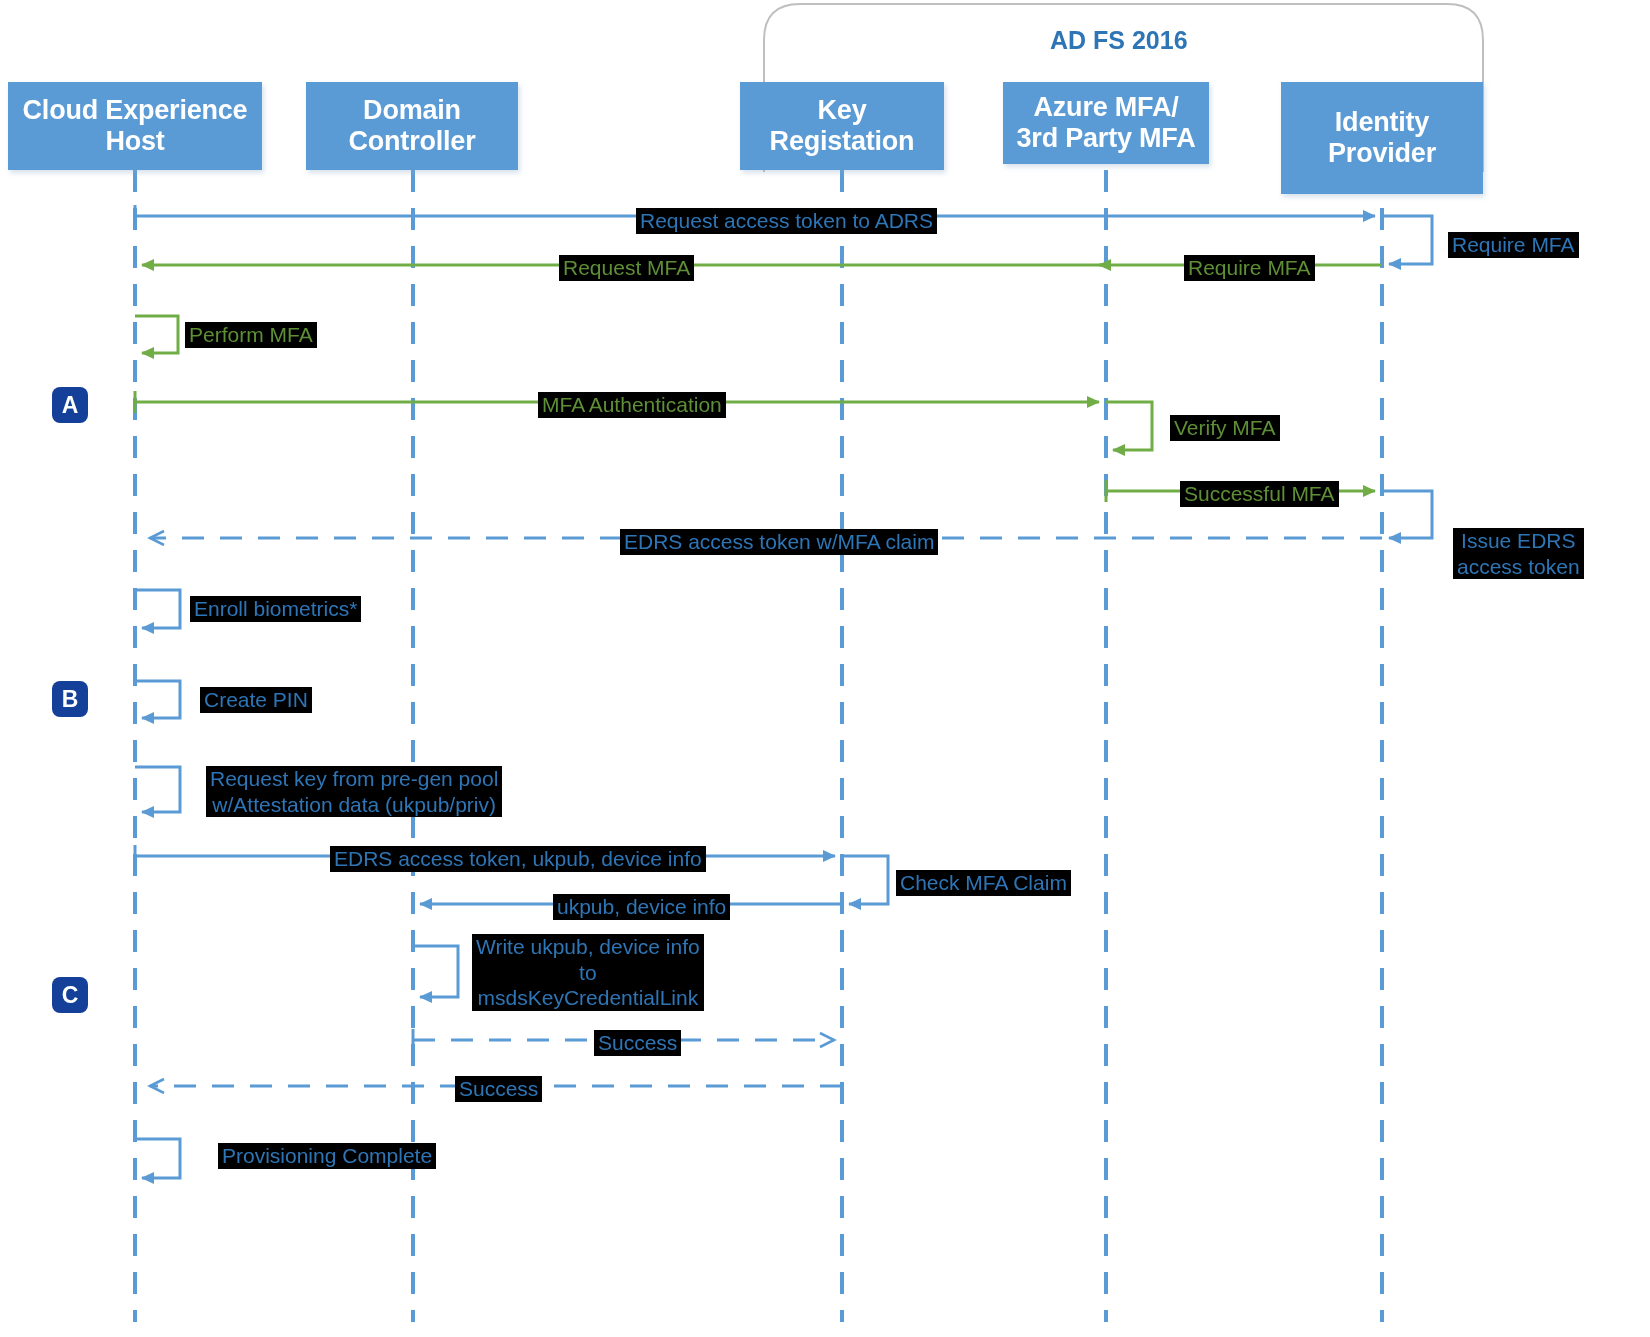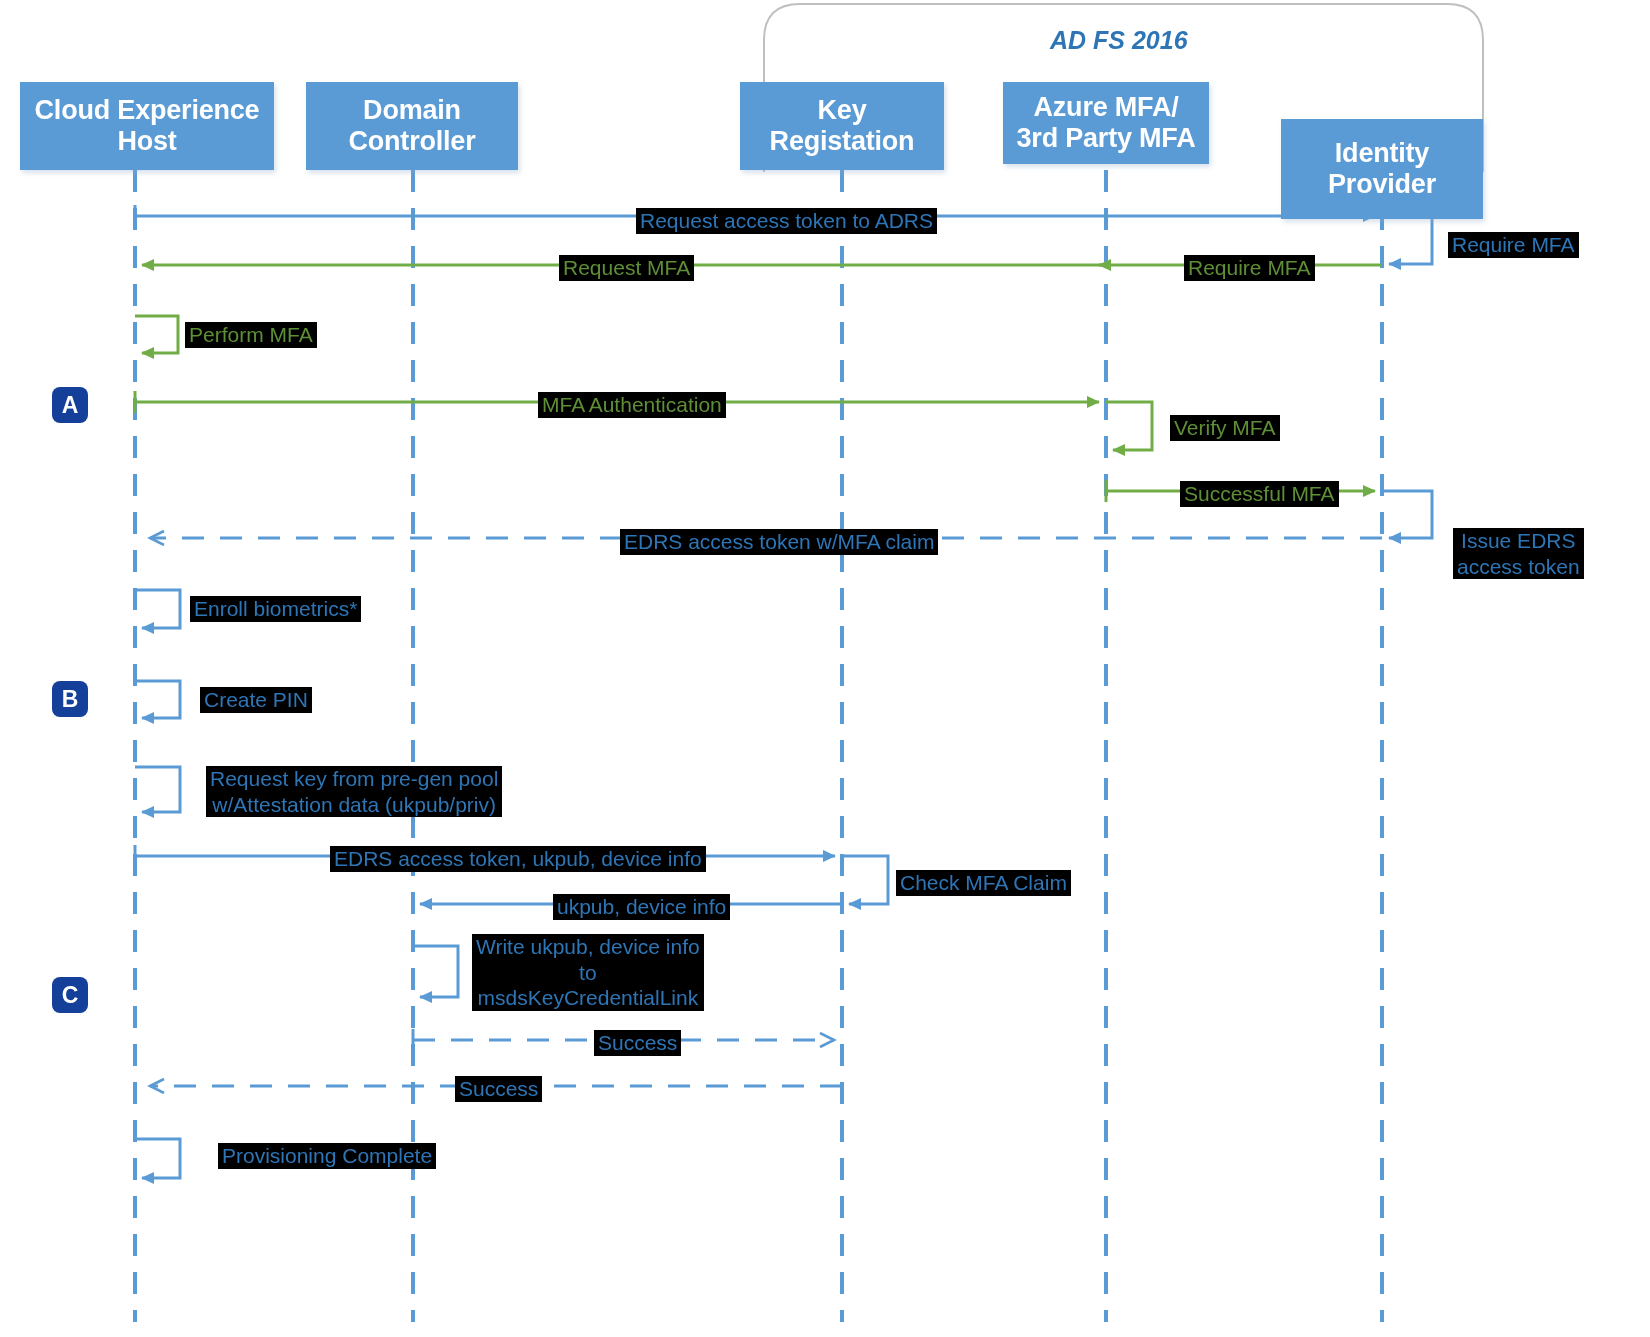--- a/index.html
+++ b/index.html
@@ -104,21 +104,21 @@
     <path d="M413,946 L458,946 L458,997 L420,997" fill="none" stroke="#5B9BD5" stroke-width="3" marker-end="url(#arrB)"></path>
 
     <line x1="413" y1="1040" x2="834" y2="1040" stroke="#5B9BD5" stroke-width="3" stroke-dasharray="22 16" marker-end="url(#openB)"></line>
     <path d="M413,1029 L413,1051" stroke="#5B9BD5" stroke-width="3"></path>
 
     <line x1="842" y1="1086" x2="150" y2="1086" stroke="#5B9BD5" stroke-width="3" stroke-dasharray="22 16" marker-end="url(#openB)"></line>
 
     <path d="M135,1139 L180,1139 L180,1178 L142,1178" fill="none" stroke="#5B9BD5" stroke-width="3" marker-end="url(#arrB)"></path>
   </svg>
 
-  <div class="actor-box" style="left:20px;top:82px;width:254px;height:88px;">
+  <div class="actor-box" style="left:8px;top:82px;width:254px;height:88px;">
     <div>
       <span>Cloud Experience</span>
       <span>Host</span>
     </div>
   </div>
 
   <div class="actor-box" style="left:306px;top:82px;width:212px;height:88px;">
     <div>
       <span>Domain</span>
       <span>Controller</span>
@@ -132,28 +132,28 @@
     </div>
   </div>
 
   <div class="actor-box" style="left:1003px;top:82px;width:206px;height:82px;">
     <div>
       <span>Azure MFA/</span>
       <span>3rd Party MFA</span>
     </div>
   </div>
 
-  <div class="actor-box" style="left:1281px;top:82px;width:202px;height:100px;margin-top:37px;">
+  <div class="actor-box" style="left:1281px;top:82px;width:202px;height:112px;">
     <div>
       <span>Identity</span>
       <span>Provider</span>
     </div>
   </div>
 
-  <div class="group-title" style="left:1050px;top:26px;font-style:italic;">AD FS 2016</div>
+  <div class="group-title" style="left:1050px;top:26px;">AD FS 2016</div>
 
   <div class="phase-badge" style="left:52px;top:387px;">A</div>
   <div class="phase-badge" style="left:52px;top:681px;">B</div>
   <div class="phase-badge" style="left:52px;top:977px;">C</div>
 
   <div class="msg-label" style="left:636px;top:208px;">Request access token to ADRS</div>
 
   <div class="msg-label" style="left:1448px;top:232px;">Require MFA</div>
 
   <div class="msg-label green" style="left:1184px;top:255px;">Require MFA</div>

